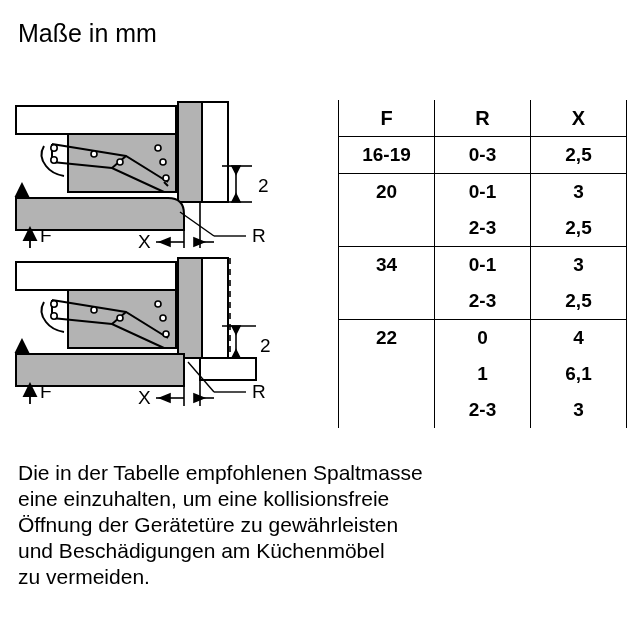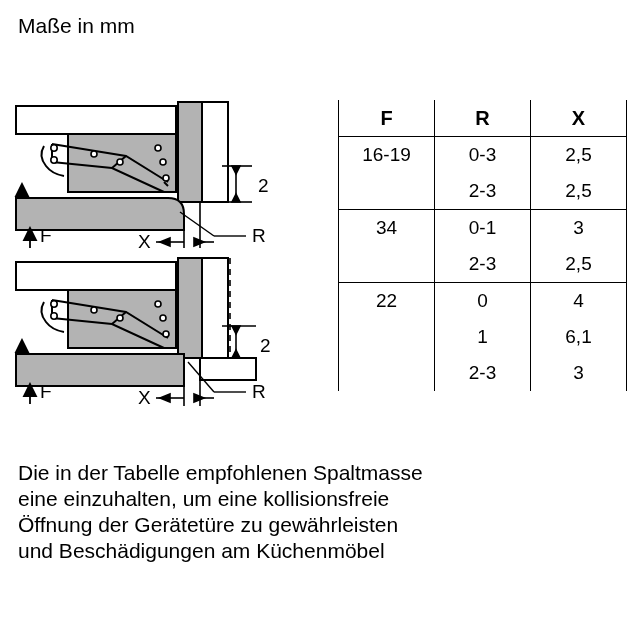--- a/index.html
+++ b/index.html
@@ -20,23 +20,24 @@
     width: 640px;
     height: 640px;
   }
   .heading {
     position: absolute;
     left: 18px;
     top: 12px;
     width: 600px;
   }
   .heading .line {
-    font-size: 21px;
+    font-size: 25px;
     line-height: 27px;
     white-space: nowrap;
+    margin-top: 8px;
   }
 
   
   .diagram {
     position: absolute;
     left: 8px;
     top: 96px;
     width: 310px;
     height: 340px;
   }
@@ -69,21 +70,21 @@
     table-layout: fixed;
   }
   table.spec col.c1 { width: 96px; }
   table.spec col.c2 { width: 96px; }
   table.spec col.c3 { width: 96px; }
   table.spec th, table.spec td {
     text-align: center;
     font-size: 19px;
     height: 36px;
     padding: 0;
-    font-weight: normal;
+    font-weight: bold;
     border-left: 1.6px solid #000;
     border-right: 1.6px solid #000;
   }
   table.spec th {
     font-weight: bold;
     font-size: 20px;
     border-bottom: 1.6px solid #000;
   }
   table.spec tr.sep td { border-top: 1.6px solid #000; }
   table.spec td.blank { color: transparent; }
@@ -262,20 +263,25 @@
           <th>R</th>
           <th>X</th>
         </tr>
       </thead>
       <tbody>
         <tr>
           <td>16-19</td>
           <td>0-3</td>
           <td>2,5</td>
         </tr>
+        <tr class="sep">
+          <td>20</td>
+          <td>0-1</td>
+          <td>3</td>
+        </tr>
         <tr>
           <td class="blank"></td>
           <td>2-3</td>
           <td>2,5</td>
         </tr>
         <tr class="sep">
           <td>34</td>
           <td>0-1</td>
           <td>3</td>
         </tr>
@@ -301,15 +307,16 @@
         </tr>
       </tbody>
     </table>
   </div>
 
   <div class="footer">
     <div class="line">Die in der Tabelle empfohlenen Spaltmasse</div>
     <div class="line">eine einzuhalten, um eine kollisionsfreie</div>
     <div class="line">Öffnung der Gerätetüre zu gewährleisten</div>
     <div class="line">und Beschädigungen am Küchenmöbel</div>
+    <div class="line">zu vermeiden.</div>
   </div>
 
 </div>
 
 </body></html>

